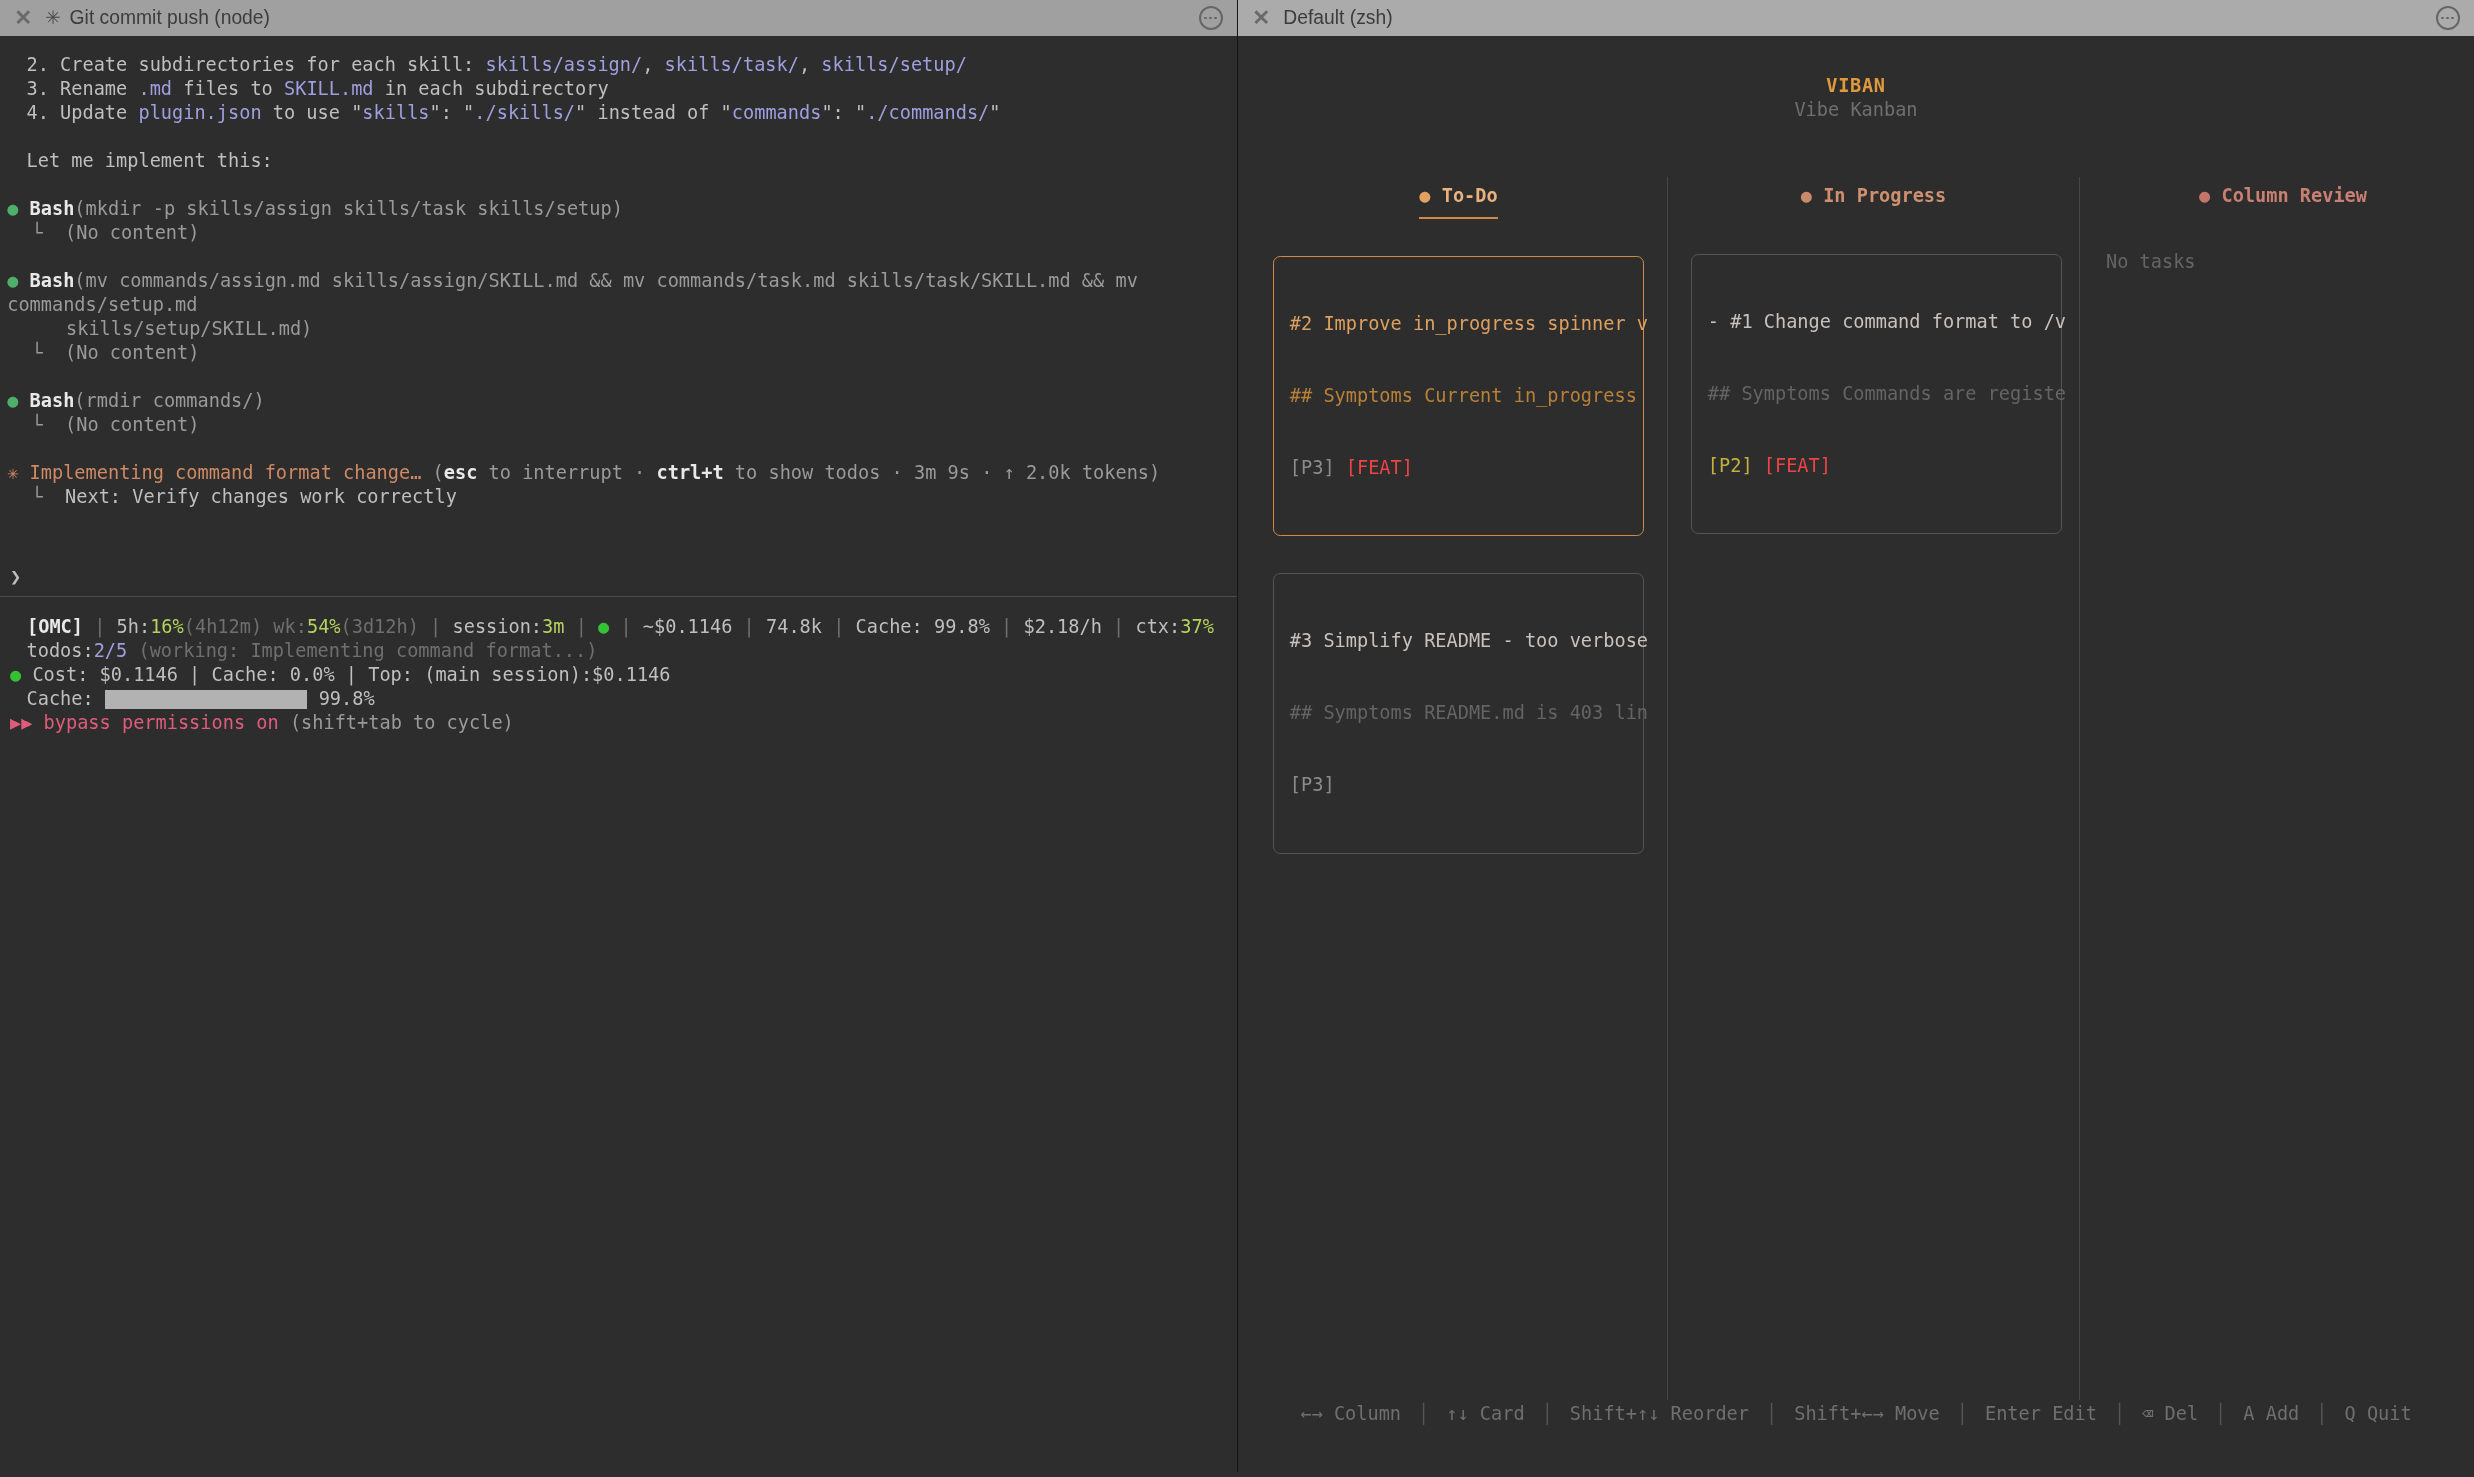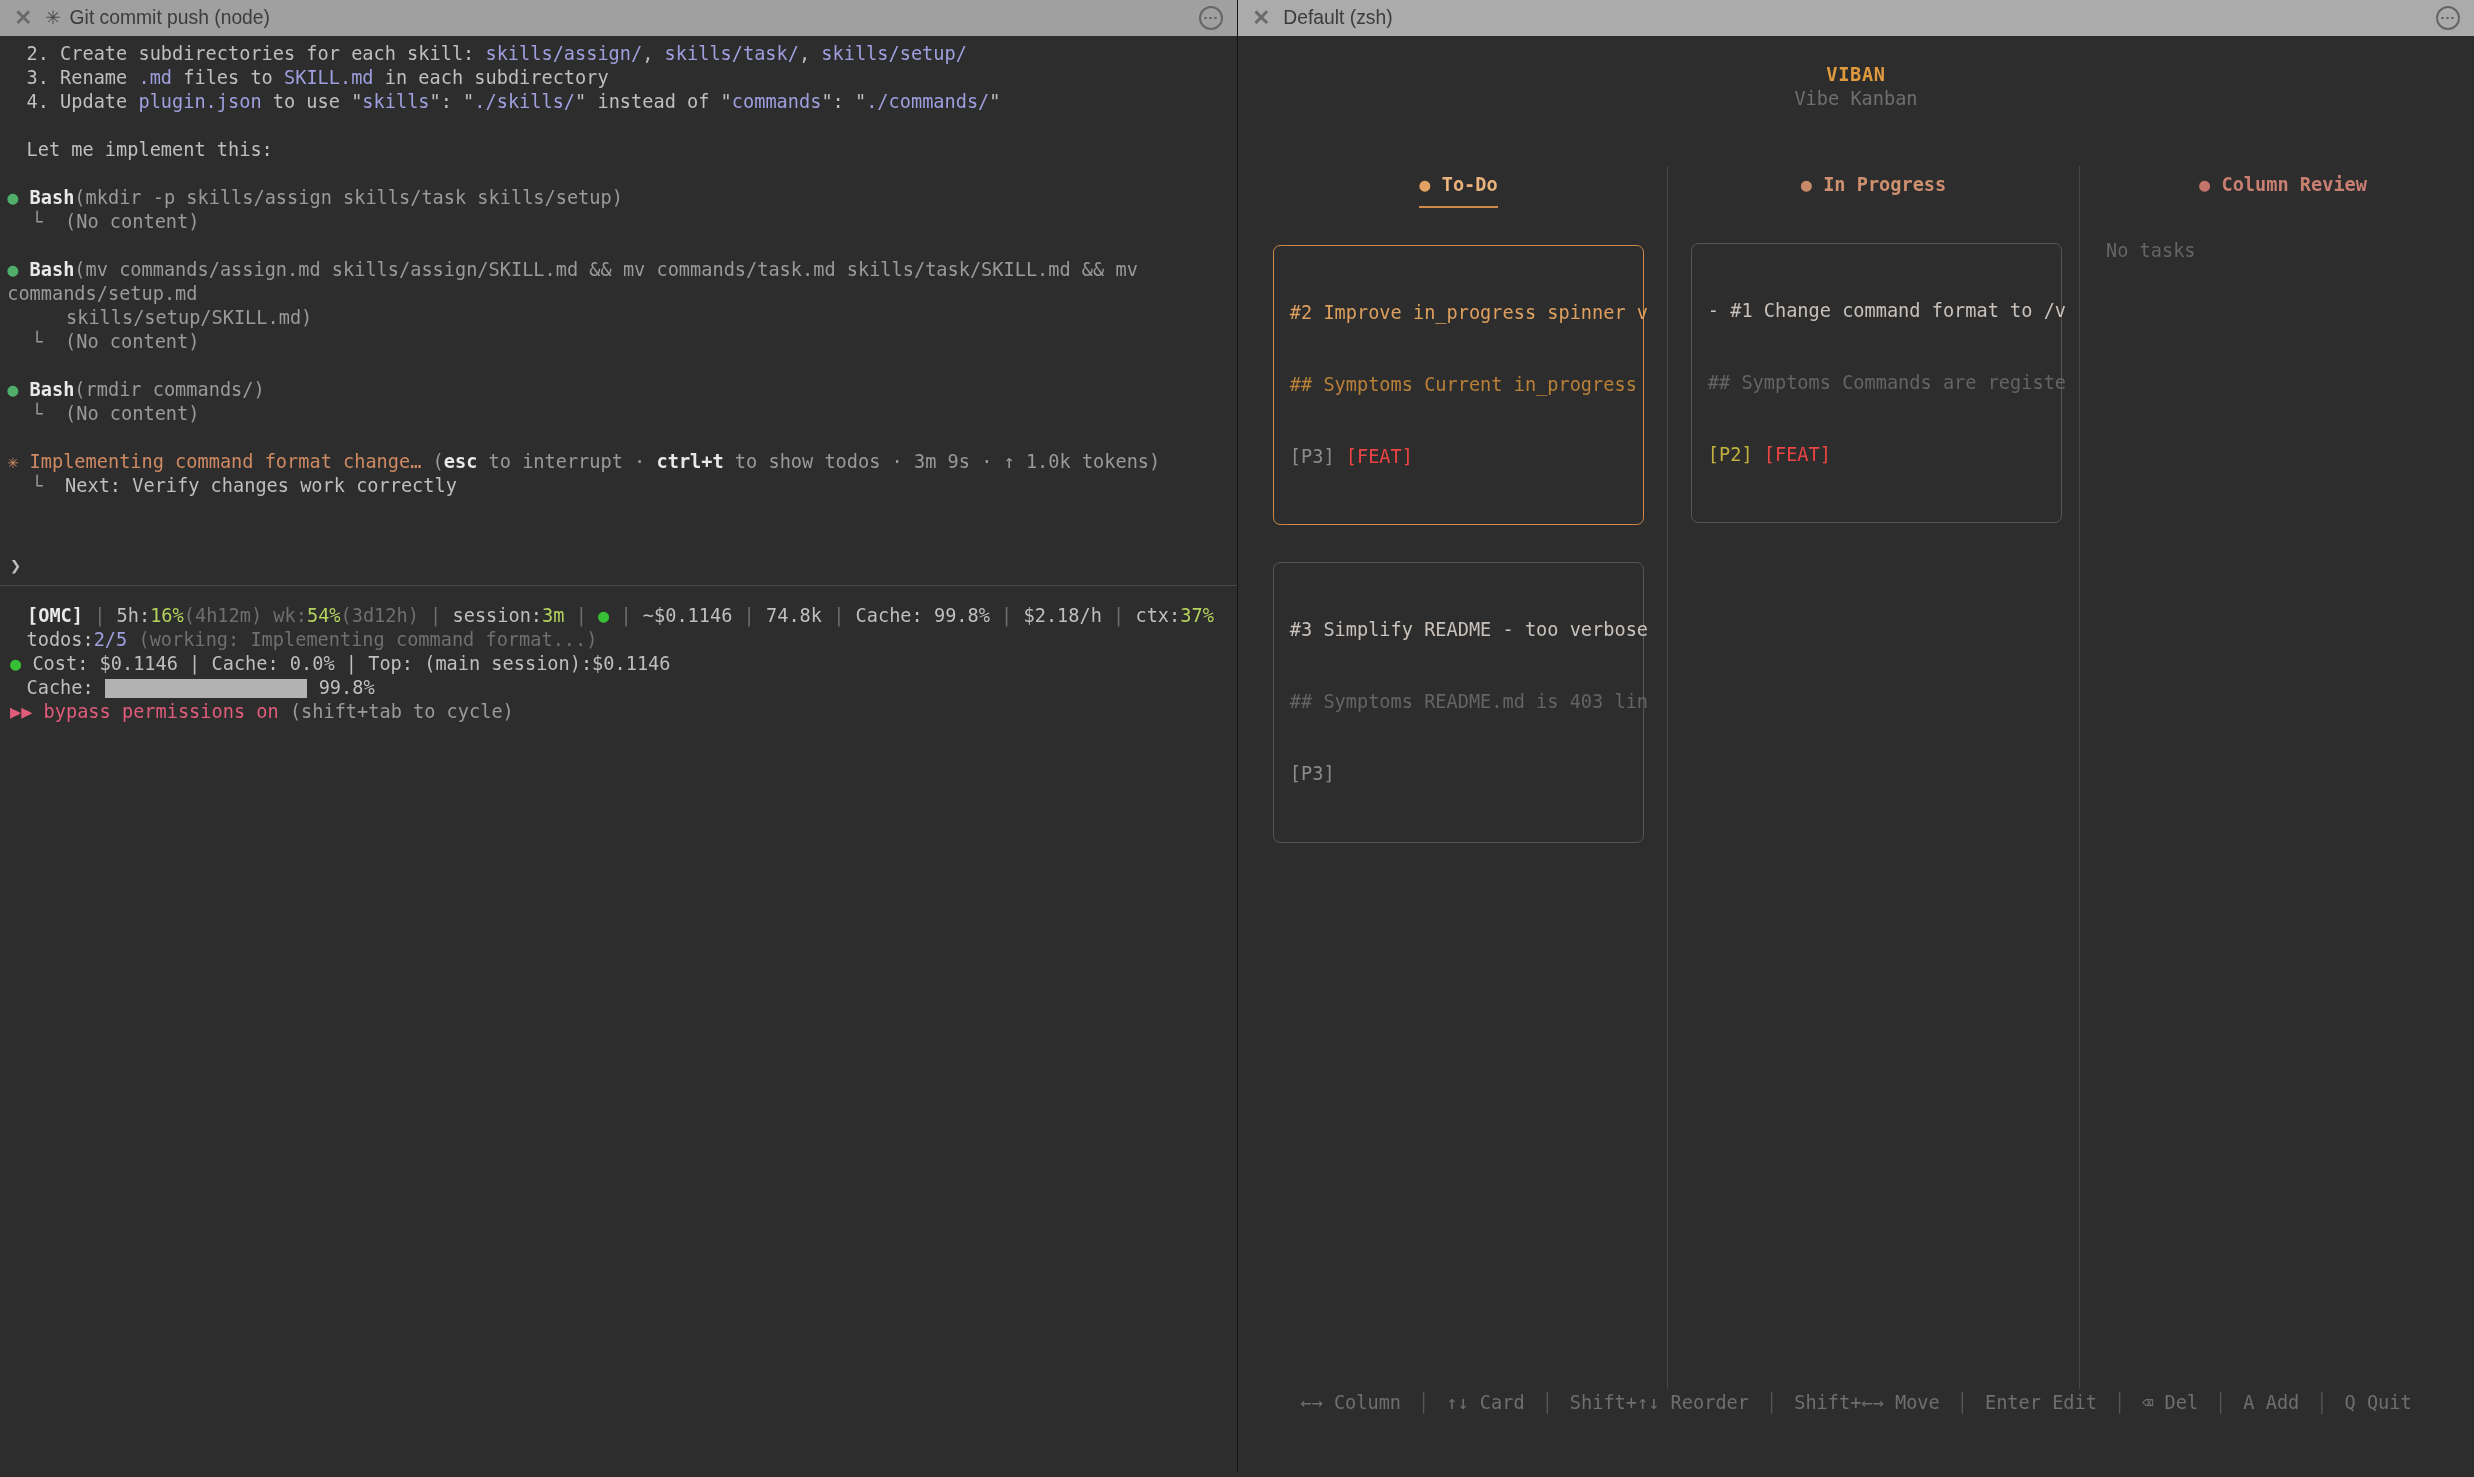--- a/index.html
+++ b/index.html
@@ -23,21 +23,21 @@
           font-family:"Liberation Sans", sans-serif; font-size:19.3px; color:#3c3c3c; }
   .tb-npm { background:#b6b6b6; }
   .tb-git { background:#a0a0a0; }
   .tb-kb  { background:#ababab; }
   .close { color:#6a6a6a; font-size:21.5px; font-weight:bold; cursor:default; }
   .act   { color:#4a4a4a; font-size:18.6px; margin-right:-4.3px; }
   .menu-icon { margin-left:auto; width:24px; height:24px; border:2.1px solid #666;
                border-radius:50%; display:flex; align-items:center; justify-content:center; gap:2.1px; }
   .menu-icon i { width:2.9px; height:2.9px; border-radius:50%; background:#666; }
 
-  .content { position:relative; width:100%; height:calc(100% - 36px); overflow:hidden; }
+  .content { position:relative; width:100%; height:calc(100% - 36px); overflow:hidden;margin-top:11px; }
   .bg-black { background:#060606; }
   .bg-dark  { background:#2d2d2d; }
 
   .line { line-height:24px; white-space:pre-wrap; color:#bfbfbf; }
   .sp { height:24px; }
   .pl10{padding-left:7.2px;} .pl14{padding-left:10px;} .pl37{padding-left:26.5px;}
   .pl44{padding-left:31.5px;} .pl64{padding-left:46px;} .pl70{padding-left:50px;} .pl92{padding-left:66px;}
   .mt8{margin-top:5.7px;} .mt26{margin-top:18.6px;padding-left:27px;} .mt34{margin-top:24px;}
   .mt54{margin-top:40px;}
 
@@ -183,21 +183,21 @@
       <div class="line pl10"><span class="gdot2">● </span><span class="fgb">Bash</span><span class="dim2">(mkdir -p skills/assign skills/task skills/setup)</span></div>
       <div class="line pl44"><span class="dim2">└  (No content)</span></div>
       <div class="sp"></div>
       <div class="line pl10"><span class="gdot2">● </span><span class="fgb">Bash</span><span class="dim2">(mv commands/assign.md skills/assign/SKILL.md &amp;&amp; mv commands/task.md skills/task/SKILL.md &amp;&amp; mv commands/setup.md</span></div>
       <div class="line pl92"><span class="dim2">skills/setup/SKILL.md)</span></div>
       <div class="line pl44"><span class="dim2">└  (No content)</span></div>
       <div class="sp"></div>
       <div class="line pl10"><span class="gdot2">● </span><span class="fgb">Bash</span><span class="dim2">(rmdir commands/)</span></div>
       <div class="line pl44"><span class="dim2">└  (No content)</span></div>
       <div class="sp"></div>
-      <div class="line pl10"><span class="org">✳ </span><span class="org">Implementing command format change…</span><span class="dim2"> (</span><span class="fgb">esc</span><span class="dim2"> to interrupt · </span><span class="fgb">ctrl+t</span><span class="dim2"> to show todos · 3m 9s · ↑ 1.0k tokens)</span></div>
+      <div class="line pl10"><span class="org">✳ </span><span class="org">Implementing command format change…</span><span class="dim2"> (</span><span class="fgb">esc</span><span class="dim2"> to interrupt · </span><span class="fgb">ctrl+t</span><span class="dim2"> to show todos · 3m 9s · ↑ 2.0k tokens)</span></div>
       <div class="line pl44"><span class="dim2">└  </span><span class="fg">Next: Verify changes work correctly</span></div>
 
       <div class="promptblock git">
         <span class="prompt-char">❯</span>
       </div>
 
       <div class="line pl37 mt26"><span class="fgb">[OMC]</span><span class="dim"> | </span><span class="fg">5h:</span><span class="ygrn">16%</span><span class="dim">(4h12m)</span><span class="dim"> </span><span class="dim">wk:</span><span class="ygrn">54%</span><span class="dim">(3d12h)</span><span class="dim"> | </span><span class="fg">session:</span><span class="ygrn">3m</span><span class="dim"> | </span><span class="gdot">●</span><span class="dim"> | </span><span class="fg">~$0.1146</span><span class="dim"> | </span><span class="fg">74.8k</span><span class="dim"> | </span><span class="fg">Cache: 99.8%</span><span class="dim"> | </span><span class="fg">$2.18/h</span><span class="dim"> | </span><span class="fg">ctx:</span><span class="ygrn">37%</span></div>
       <div class="line pl37"><span class="fg">todos:</span><span class="lav">2/5</span><span class="dim"> (working: Implementing command format...)</span></div>
       <div class="line pl14"><span class="gdot">●</span><span class="fg"> Cost: $0.1146 | Cache: 0.0% | Top: (main session):$0.1146</span></div>
       <div class="line pl37 cacherow">

